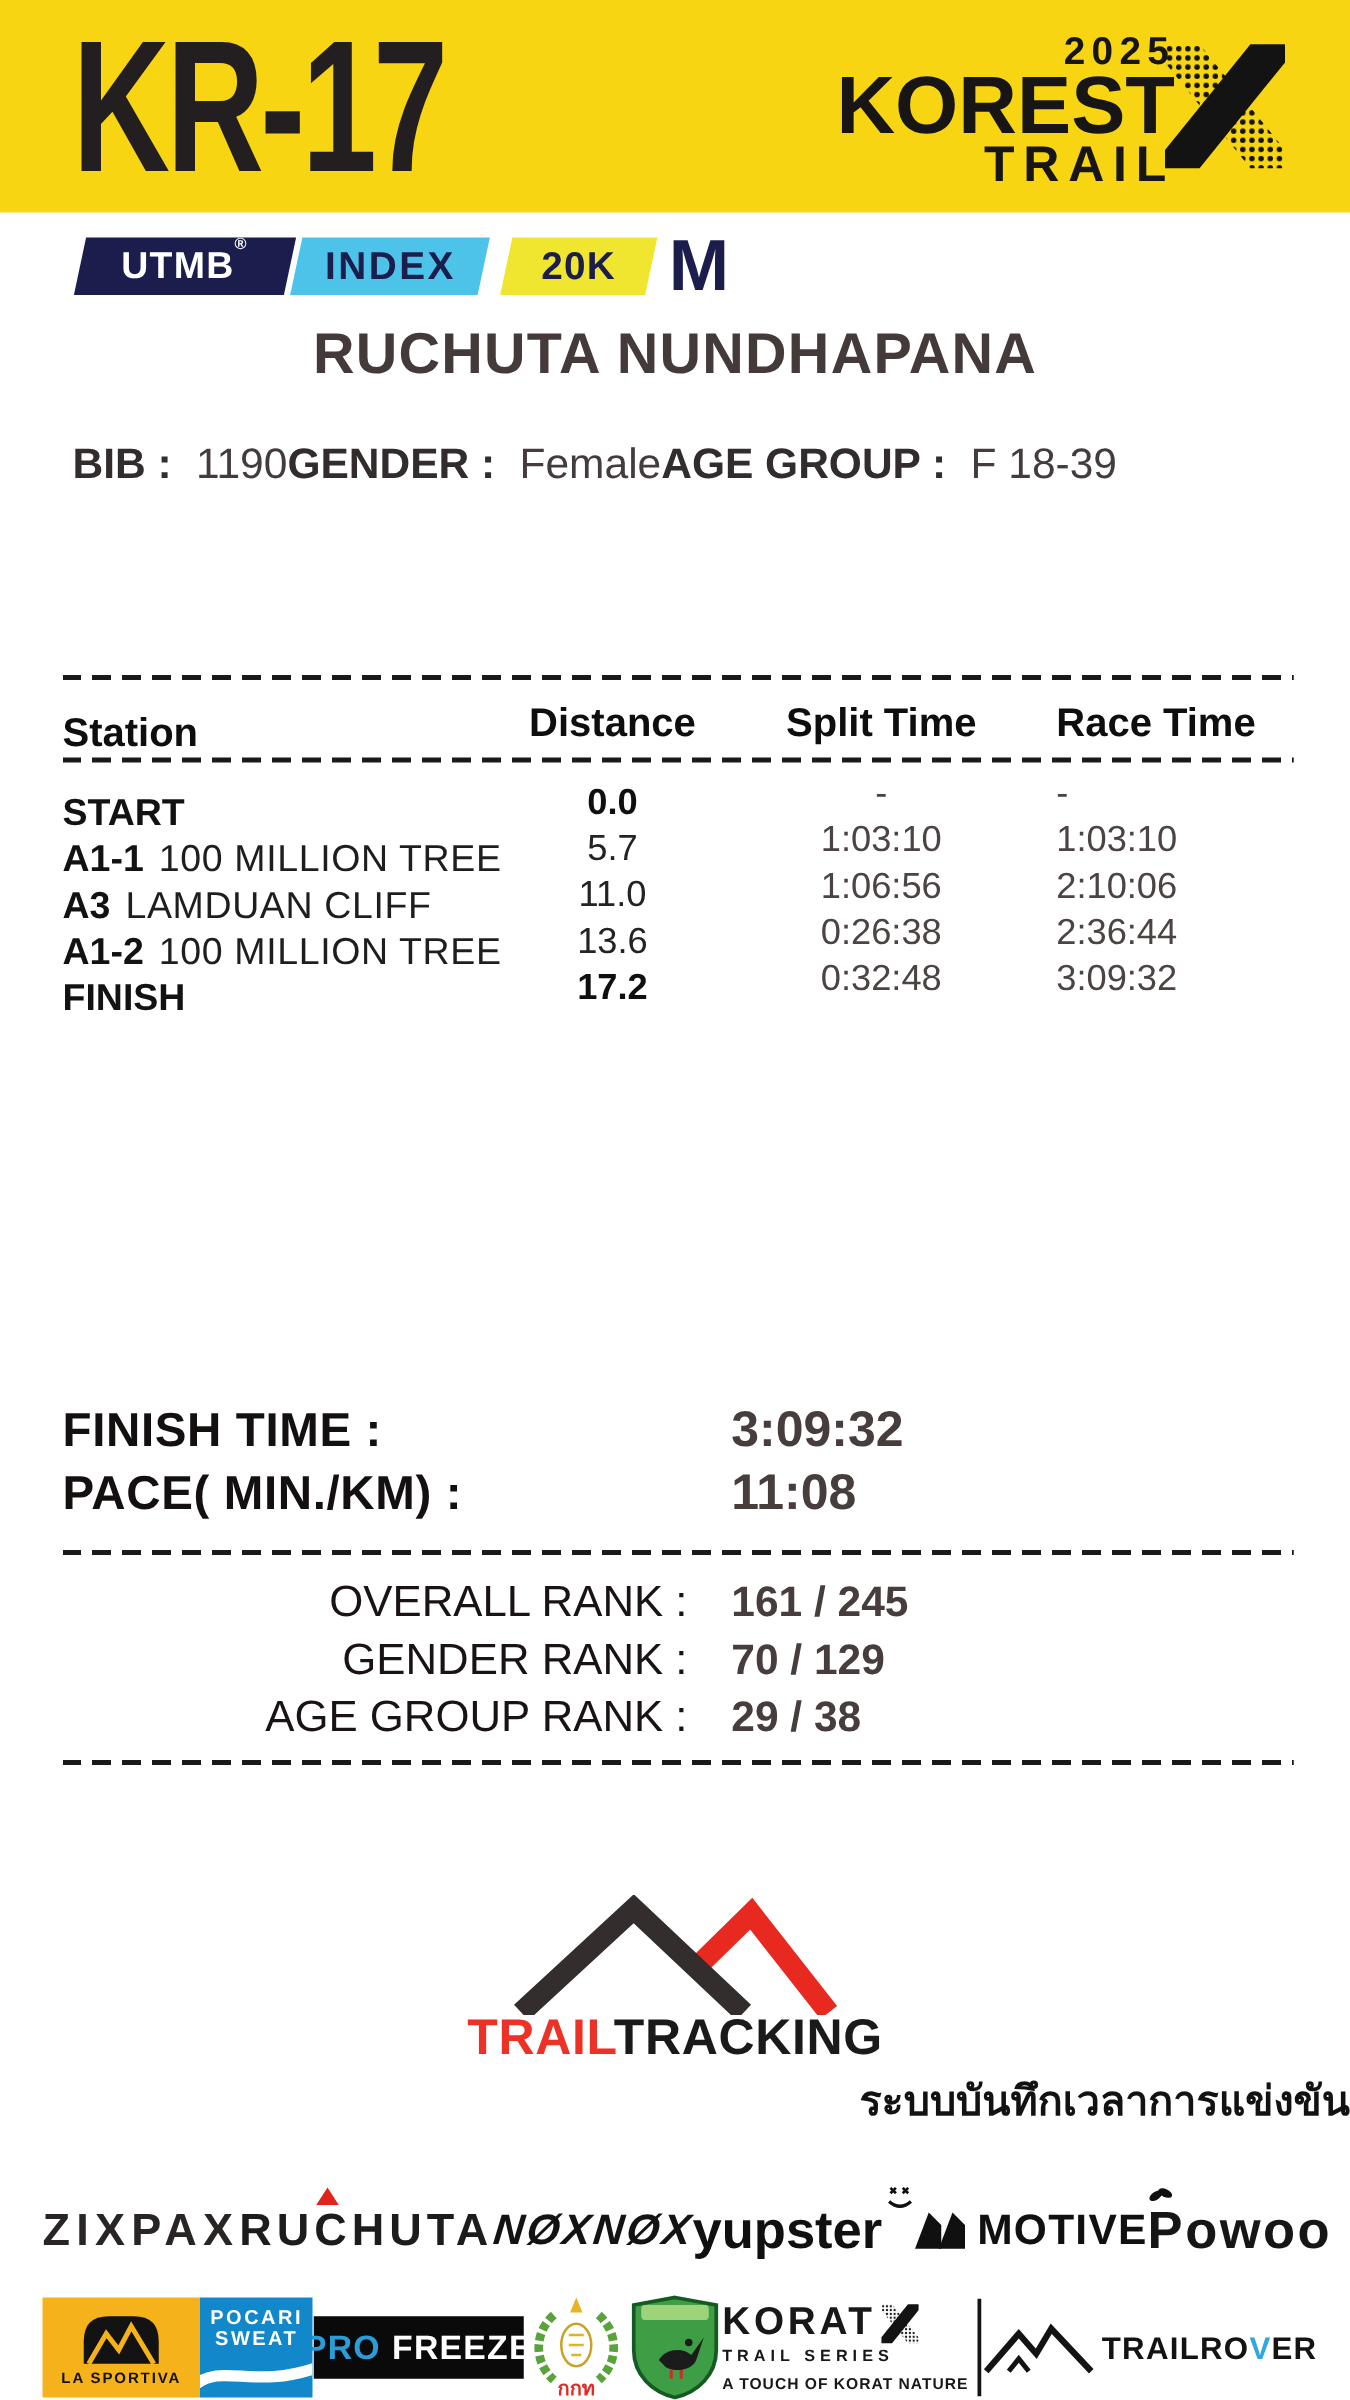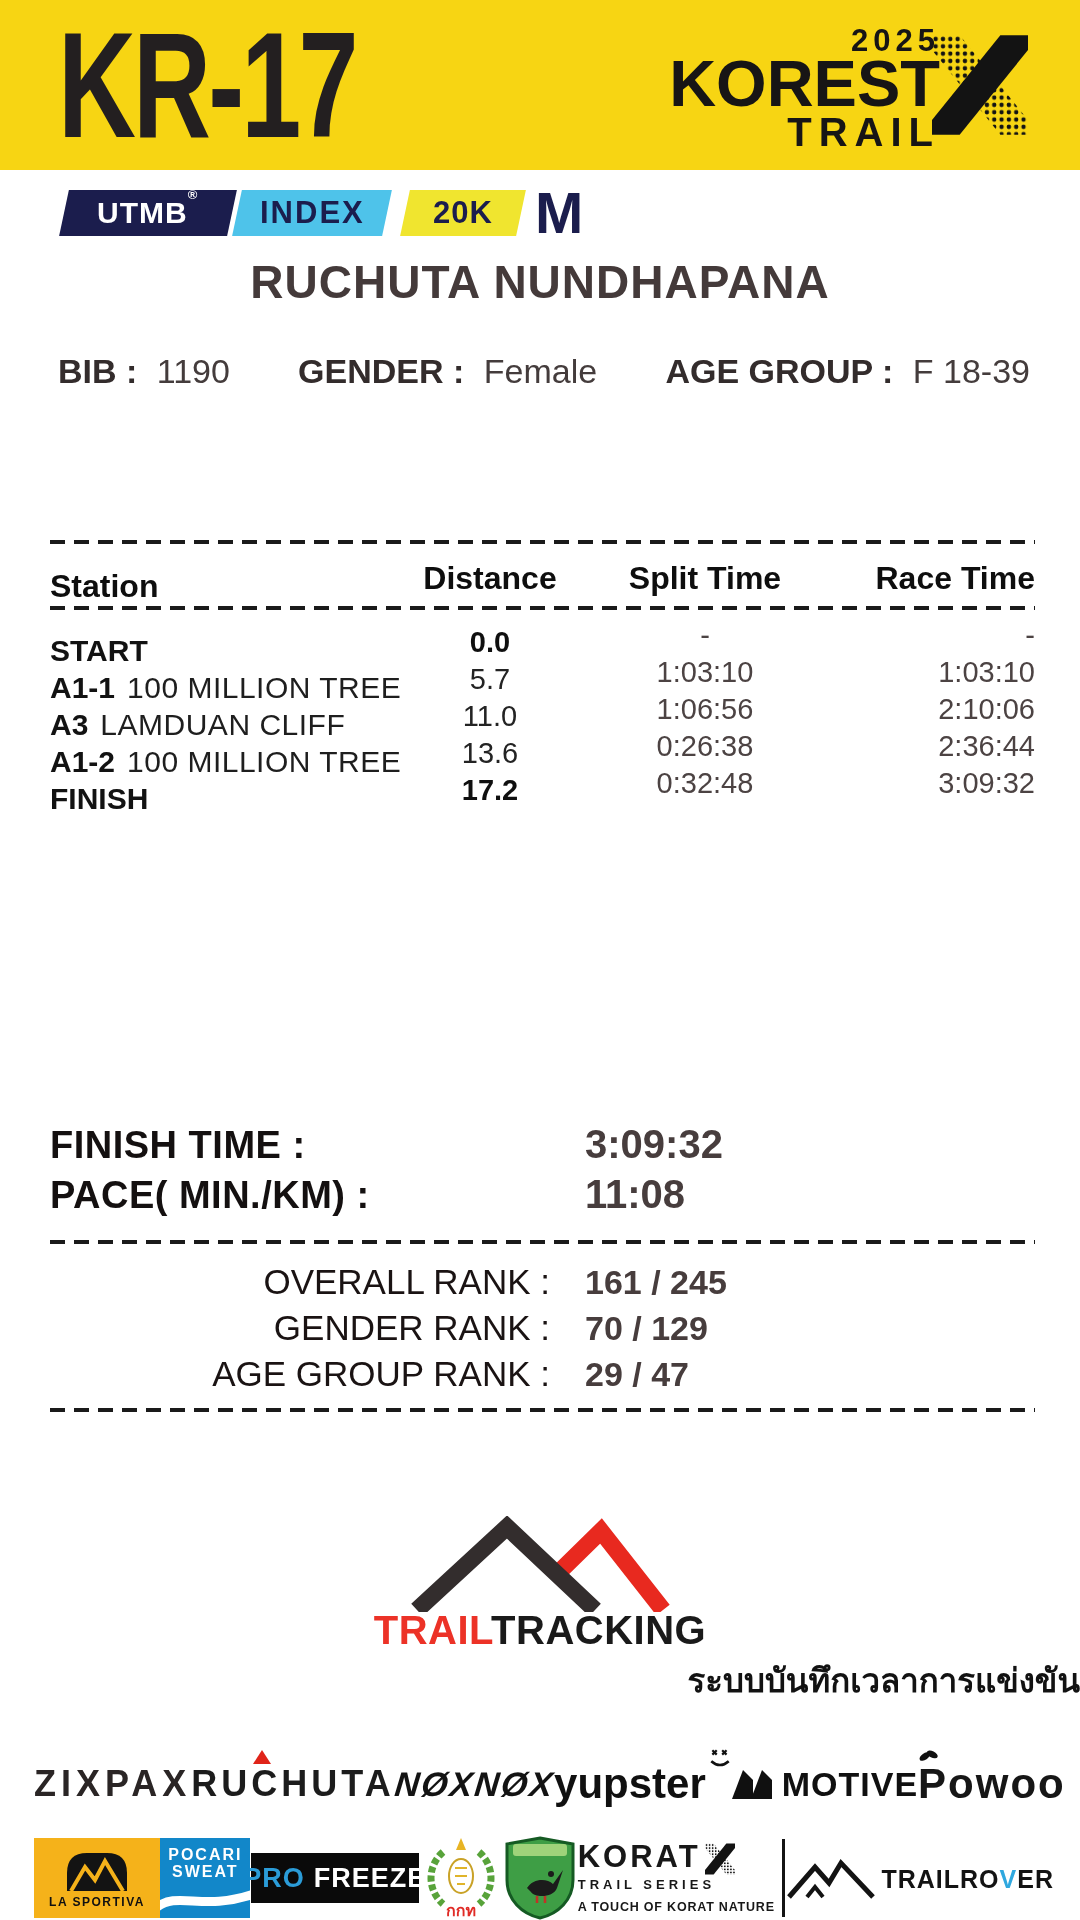--- a/index.html
+++ b/index.html
@@ -26,37 +26,37 @@
   .utmb-box .r{color:#fff;font-size:13px;vertical-align:top;position:relative;top:-9px;}
   .index-box{background:#4EC3EA;width:150px;margin-left:5px;}
   .index-box .t{color:#1B1D4D;font-size:31px;font-weight:800;letter-spacing:2px;}
   .k20-box{background:#F0E52F;width:116px;margin-left:18px;}
   .k20-box .t{color:#1B1D4D;font-size:31px;font-weight:800;letter-spacing:1px;}
   .m-mark{color:#1B1D4D;font-size:58px;font-weight:800;line-height:46px;margin-left:14px;}
 
   
   .runner-name{position:absolute;top:255px;left:0;width:1080px;text-align:center;
                font-size:46px;font-weight:700;letter-spacing:1px;color:#443A3A;}
-  .info-row{position:absolute;top:352px;left:58px;width:972px;display:flex;justify-content:space-between;
+  .info-row{position:absolute;top:352px;left:58px;width:972px;display:flex;justify-content:flex-start;
             font-size:34px;align-items:baseline;}
   .info-label{font-weight:700;color:#332C2C;}
   .info-value{font-weight:400;color:#443C3C;margin-left:10px;}
 
   
   .dash{position:absolute;left:50px;width:985px;height:4px;
         background:repeating-linear-gradient(90deg,#1a1a1a 0 15px,transparent 15px 24px);}
   .dash-1{top:540px;} .dash-2{top:606px;} .dash-3{top:1240px;} .dash-4{top:1408px;}
 
   
   .thead{position:absolute;top:552px;left:50px;width:985px;display:flex;align-items:center;
          font-size:32px;font-weight:800;color:#0E0E0E;}
   .c-station{width:365px;text-align:left;margin-top:16px;}
   .c-dist{width:150px;text-align:center;}
   .c-split{width:190px;text-align:center;margin-left:45px;}
-  .c-race{width:190px;text-align:right;margin-left:45px;}
+  .c-race{width:190px;text-align:left;margin-left:45px;}
   .tbody{position:absolute;top:624px;left:50px;width:985px;}
   .trow{display:flex;align-items:center;height:37px;}
   .st-prefix{font-size:30px;font-weight:800;color:#121212;}
   .st-name{font-size:30px;font-weight:400;color:#1E1E1E;margin-left:12px;letter-spacing:0.5px;}
   .dist{font-size:29px;font-weight:400;color:#232323;}
   .dist.heavy{font-weight:800;color:#0f0f0f;}
   .tm{font-size:29px;font-weight:400;color:#4C4343;position:relative;top:-7px;}
 
   
   .summary{position:absolute;top:1122px;left:50px;width:985px;}
@@ -246,21 +246,21 @@
       <div class="rank-value">161 / 245</div>
     </div>
 
     <div class="rank-row">
       <div class="rank-label">GENDER RANK :</div>
       <div class="rank-value">70 / 129</div>
     </div>
 
     <div class="rank-row">
       <div class="rank-label">AGE GROUP RANK :</div>
-      <div class="rank-value">29 / 47</div>
+      <div class="rank-value">29 / 38</div>
     </div>
   </div>
 
   <div class="dash dash-4"></div>
 
   <svg class="tt-mountains" viewBox="0 0 270 96">
     <polyline points="148,62 196,15 258,94" stroke="#E8291F" stroke-width="17" fill="none"></polyline>
     <polyline points="12,94 102,11 190,94" stroke="#332D2D" stroke-width="17" fill="none"></polyline>
   </svg>
   <div class="tt-wordmark">

